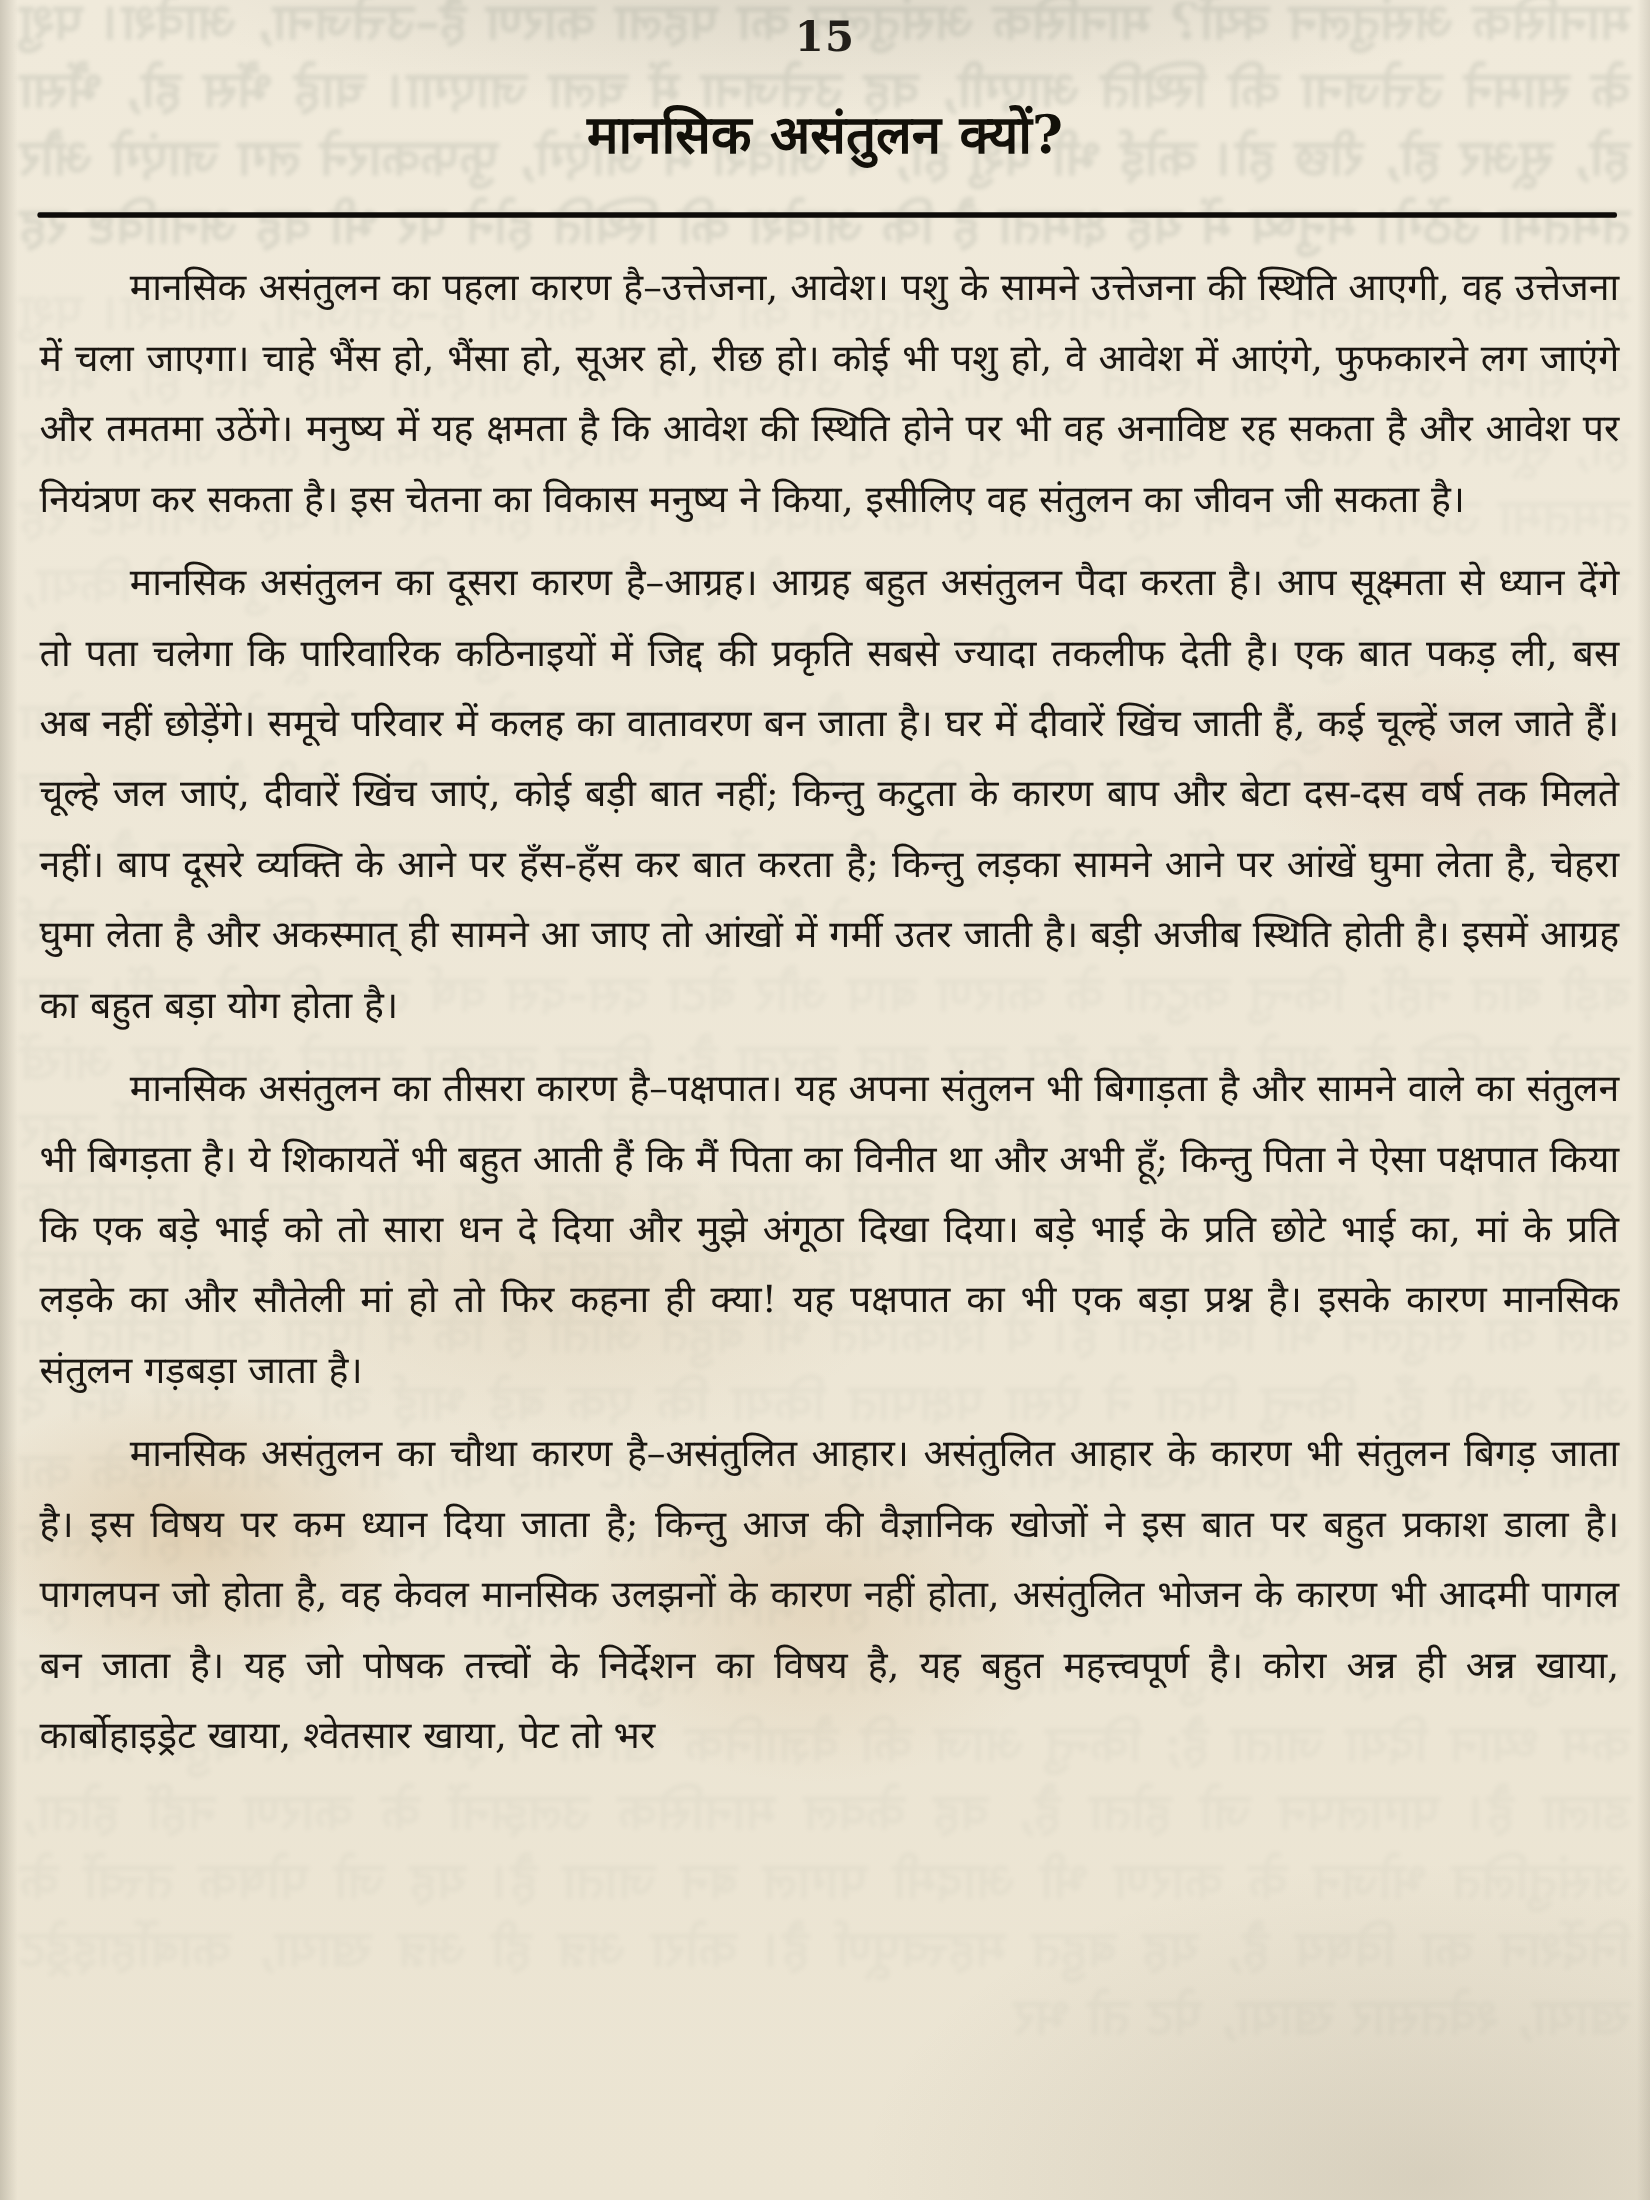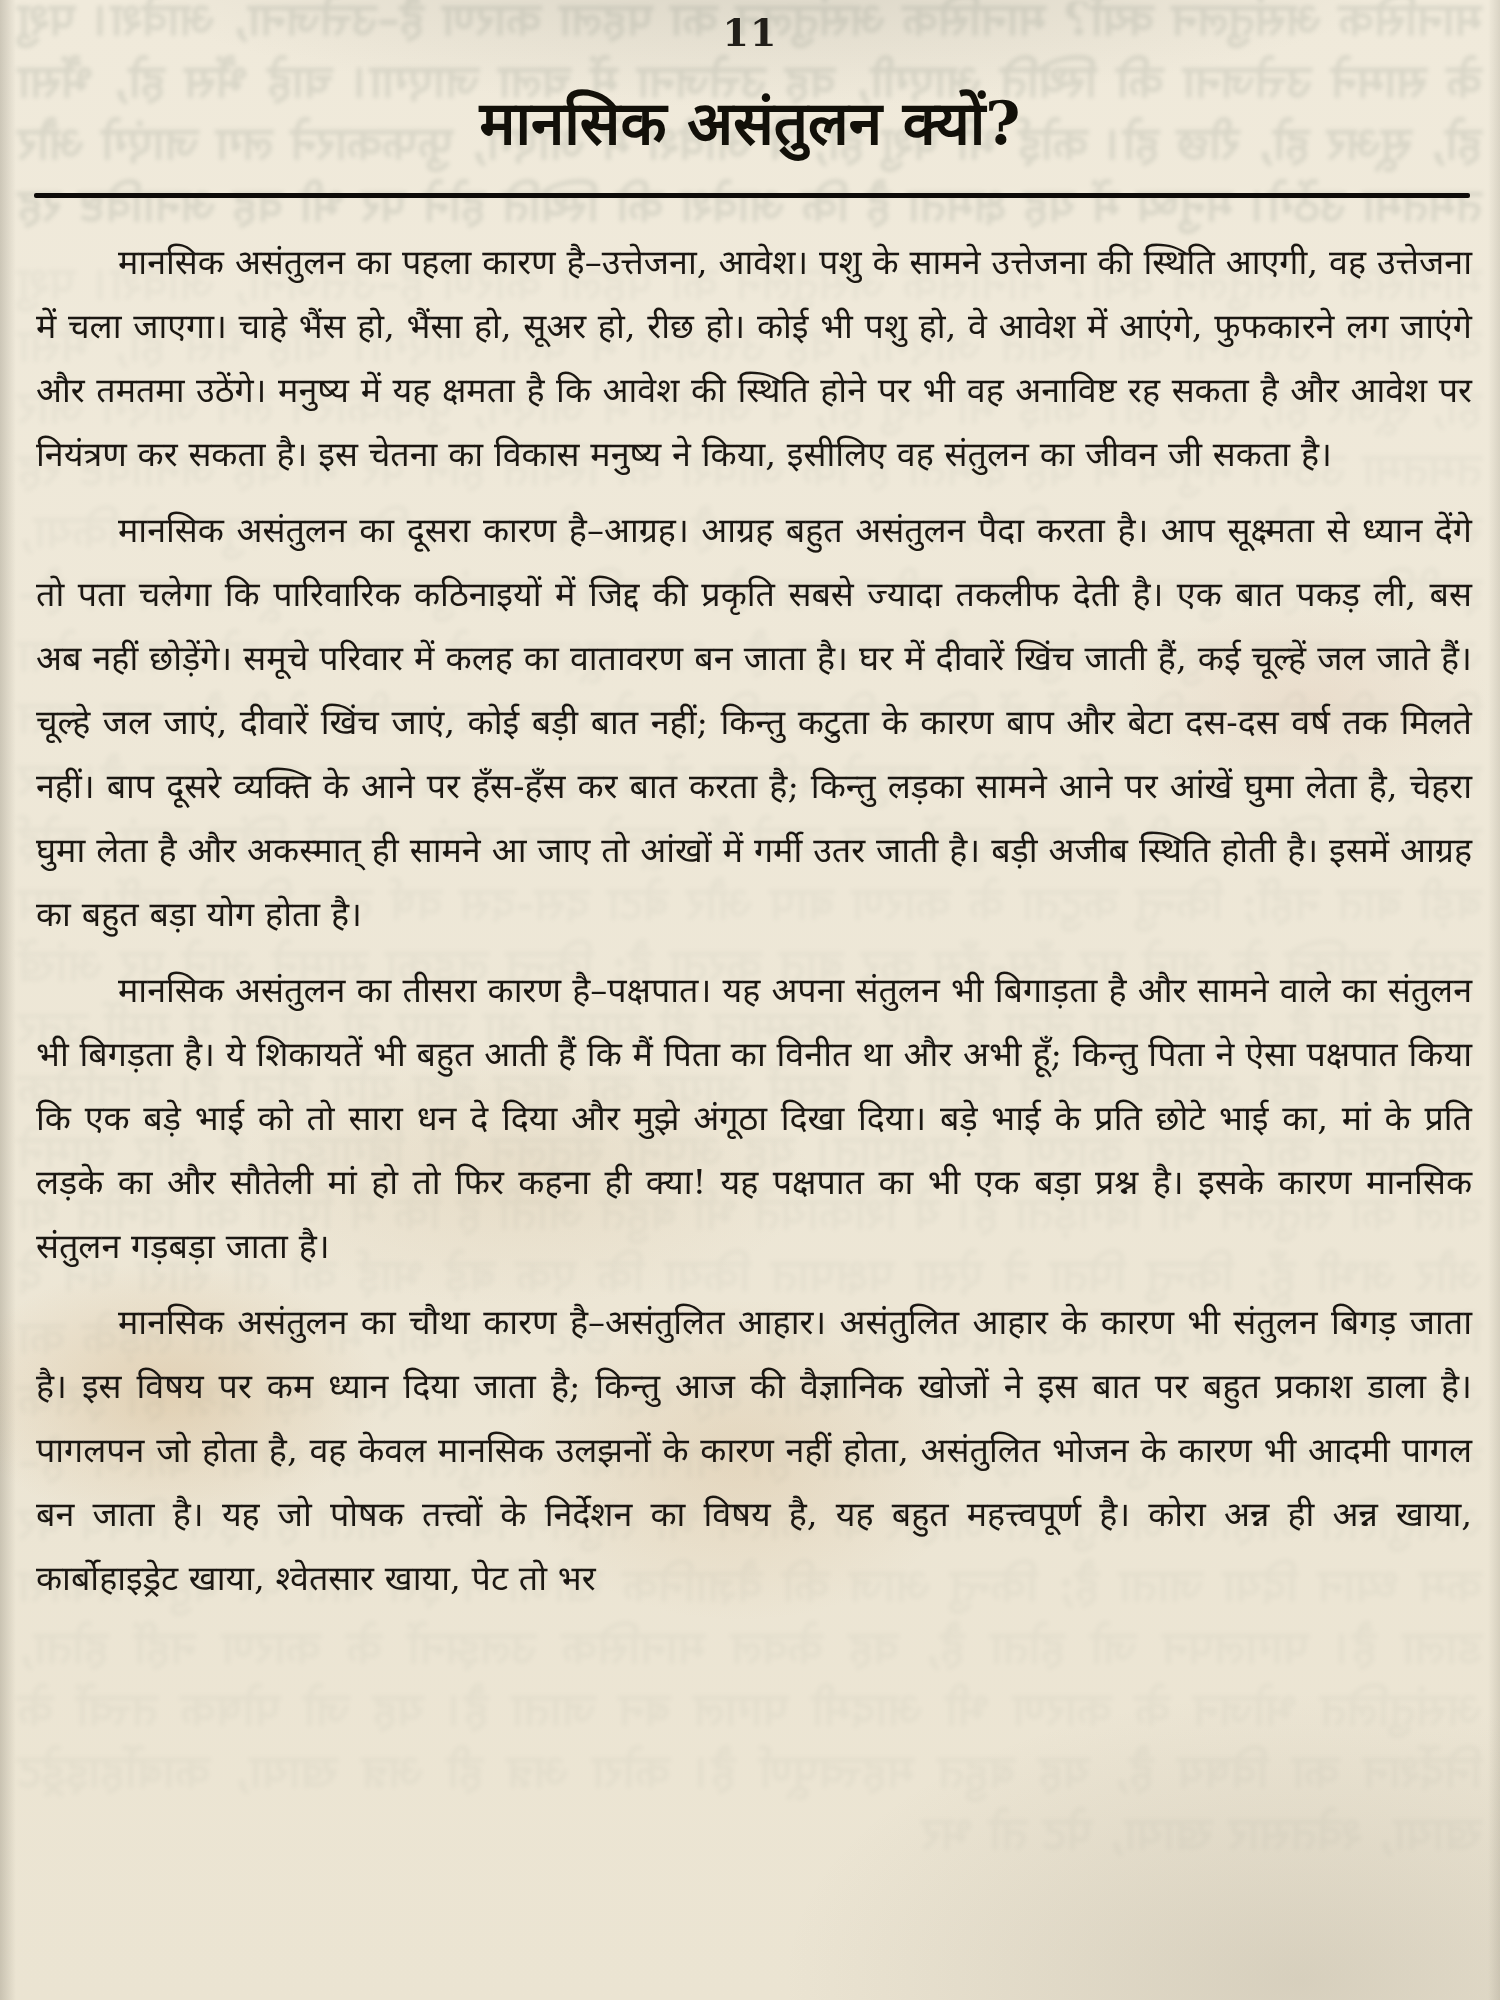--- a/index.html
+++ b/index.html
@@ -43,21 +43,21 @@
     padding-top:10px;
     text-align:center;
     font-size:38px; font-weight:bold;
     letter-spacing:1px;
     color:#221f1a;
   }
   .title {
     position:relative; z-index:1;
     margin-top:32px;
     text-align:center;
-    font-size:60px; line-height:72px; font-weight:bold;
+    font-size:48px; line-height:72px; font-weight:bold;
     color:#121009;
   }
   .rule {
     position:relative; z-index:1;
     height:5px;
     background:#0d0b09;
     margin:34px 30px 0 34px;
     border-radius:2px;
   }
   .body-text {
@@ -75,21 +75,21 @@
   }
 </style>
 </head>
 <body>
 
 <div class="paper">
 
   <div class="bleed bleed-top" aria-hidden="true">मानसिक असंतुलन क्यों? मानसिक असंतुलन का पहला कारण है–उत्तेजना, आवेश। पशु के सामने उत्तेजना की स्थिति आएगी, वह उत्तेजना में चला जाएगा। चाहे भैंस हो, भैंसा हो, सूअर हो, रीछ हो। कोई भी पशु हो, वे आवेश में आएंगे, फुफकारने लग जाएंगे और तमतमा उठेंगे। मनुष्य में यह क्षमता है कि आवेश की स्थिति होने पर भी वह अनाविष्ट रह सकता है और आवेश पर नियंत्रण कर सकता है। इस चेतना का विकास मनुष्य ने किया, इसीलिए वह संतुलन का जीवन जी सकता है। मानसिक असंतुलन का दूसरा कारण है–आग्रह। आग्रह बहुत असंतुलन पैदा करता है। आप सूक्ष्मता से ध्यान देंगे तो पता चलेगा कि पारिवारिक कठिनाइयों में जिद्द की प्रकृति सबसे ज्यादा तकलीफ देती है। एक बात पकड़ ली, बस अब नहीं छोड़ेंगे। समूचे परिवार में कलह का वातावरण बन जाता है। घर में दीवारें खिंच जाती हैं, कई चूल्हें जल जाते हैं। चूल्हे जल जाएं, दीवारें खिंच जाएं, कोई बड़ी बात नहीं; किन्तु कटुता के कारण बाप और बेटा दस-दस वर्ष तक मिलते नहीं। बाप दूसरे व्यक्ति के आने पर हँस-हँस कर बात करता है; किन्तु लड़का सामने आने पर आंखें घुमा लेता है, चेहरा घुमा लेता है और अकस्मात् ही सामने आ जाए तो आंखों में गर्मी उतर जाती है। बड़ी अजीब स्थिति होती है। इसमें आग्रह का बहुत बड़ा योग होता है। मानसिक असंतुलन का तीसरा कारण है–पक्षपात। यह अपना संतुलन भी बिगाड़ता है और सामने वाले का संतुलन भी बिगड़ता है। ये शिकायतें भी बहुत आती हैं कि मैं पिता का विनीत था और अभी हूँ; किन्तु पिता ने ऐसा पक्षपात किया कि एक बड़े भाई को तो सारा धन दे दिया और मुझे अंगूठा दिखा दिया। बड़े भाई के प्रति छोटे भाई का, मां के प्रति लड़के का और सौतेली मां हो तो फिर कहना ही क्या! यह पक्षपात का भी एक बड़ा प्रश्न है। इसके कारण मानसिक संतुलन गड़बड़ा जाता है। मानसिक असंतुलन का चौथा कारण है–असंतुलित आहार। असंतुलित आहार के कारण भी संतुलन बिगड़ जाता है। इस विषय पर कम ध्यान दिया जाता है; किन्तु आज की वैज्ञानिक खोजों ने इस बात पर बहुत प्रकाश डाला है। पागलपन जो होता है, वह केवल मानसिक उलझनों के कारण नहीं होता, असंतुलित भोजन के कारण भी आदमी पागल बन जाता है। यह जो पोषक तत्त्वों के निर्देशन का विषय है, यह बहुत महत्त्वपूर्ण है। कोरा अन्न ही अन्न खाया, कार्बोहाइड्रेट खाया, श्वेतसार खाया, पेट तो भर</div>
   <div class="bleed bleed-full" aria-hidden="true">मानसिक असंतुलन क्यों? मानसिक असंतुलन का पहला कारण है–उत्तेजना, आवेश। पशु के सामने उत्तेजना की स्थिति आएगी, वह उत्तेजना में चला जाएगा। चाहे भैंस हो, भैंसा हो, सूअर हो, रीछ हो। कोई भी पशु हो, वे आवेश में आएंगे, फुफकारने लग जाएंगे और तमतमा उठेंगे। मनुष्य में यह क्षमता है कि आवेश की स्थिति होने पर भी वह अनाविष्ट रह सकता है और आवेश पर नियंत्रण कर सकता है। इस चेतना का विकास मनुष्य ने किया, इसीलिए वह संतुलन का जीवन जी सकता है। मानसिक असंतुलन का दूसरा कारण है–आग्रह। आग्रह बहुत असंतुलन पैदा करता है। आप सूक्ष्मता से ध्यान देंगे तो पता चलेगा कि पारिवारिक कठिनाइयों में जिद्द की प्रकृति सबसे ज्यादा तकलीफ देती है। एक बात पकड़ ली, बस अब नहीं छोड़ेंगे। समूचे परिवार में कलह का वातावरण बन जाता है। घर में दीवारें खिंच जाती हैं, कई चूल्हें जल जाते हैं। चूल्हे जल जाएं, दीवारें खिंच जाएं, कोई बड़ी बात नहीं; किन्तु कटुता के कारण बाप और बेटा दस-दस वर्ष तक मिलते नहीं। बाप दूसरे व्यक्ति के आने पर हँस-हँस कर बात करता है; किन्तु लड़का सामने आने पर आंखें घुमा लेता है, चेहरा घुमा लेता है और अकस्मात् ही सामने आ जाए तो आंखों में गर्मी उतर जाती है। बड़ी अजीब स्थिति होती है। इसमें आग्रह का बहुत बड़ा योग होता है। मानसिक असंतुलन का तीसरा कारण है–पक्षपात। यह अपना संतुलन भी बिगाड़ता है और सामने वाले का संतुलन भी बिगड़ता है। ये शिकायतें भी बहुत आती हैं कि मैं पिता का विनीत था और अभी हूँ; किन्तु पिता ने ऐसा पक्षपात किया कि एक बड़े भाई को तो सारा धन दे दिया और मुझे अंगूठा दिखा दिया। बड़े भाई के प्रति छोटे भाई का, मां के प्रति लड़के का और सौतेली मां हो तो फिर कहना ही क्या! यह पक्षपात का भी एक बड़ा प्रश्न है। इसके कारण मानसिक संतुलन गड़बड़ा जाता है। मानसिक असंतुलन का चौथा कारण है–असंतुलित आहार। असंतुलित आहार के कारण भी संतुलन बिगड़ जाता है। इस विषय पर कम ध्यान दिया जाता है; किन्तु आज की वैज्ञानिक खोजों ने इस बात पर बहुत प्रकाश डाला है। पागलपन जो होता है, वह केवल मानसिक उलझनों के कारण नहीं होता, असंतुलित भोजन के कारण भी आदमी पागल बन जाता है। यह जो पोषक तत्त्वों के निर्देशन का विषय है, यह बहुत महत्त्वपूर्ण है। कोरा अन्न ही अन्न खाया, कार्बोहाइड्रेट खाया, श्वेतसार खाया, पेट तो भर</div>
 
-  <div class="page-number">11</div>
+  <div class="page-number">15</div>
 
   <h1 class="title">मानसिक असंतुलन क्यों?</h1>
 
   <div class="rule"></div>
 
   <div class="body-text">
     <p>मानसिक असंतुलन का पहला कारण है–उत्तेजना, आवेश। पशु के सामने उत्तेजना की स्थिति आएगी, वह उत्तेजना में चला जाएगा। चाहे भैंस हो, भैंसा हो, सूअर हो, रीछ हो। कोई भी पशु हो, वे आवेश में आएंगे, फुफकारने लग जाएंगे और तमतमा उठेंगे। मनुष्य में यह क्षमता है कि आवेश की स्थिति होने पर भी वह अनाविष्ट रह सकता है और आवेश पर नियंत्रण कर सकता है। इस चेतना का विकास मनुष्य ने किया, इसीलिए वह संतुलन का जीवन जी सकता है।</p>
     <p>मानसिक असंतुलन का दूसरा कारण है–आग्रह। आग्रह बहुत असंतुलन पैदा करता है। आप सूक्ष्मता से ध्यान देंगे तो पता चलेगा कि पारिवारिक कठिनाइयों में जिद्द की प्रकृति सबसे ज्यादा तकलीफ देती है। एक बात पकड़ ली, बस अब नहीं छोड़ेंगे। समूचे परिवार में कलह का वातावरण बन जाता है। घर में दीवारें खिंच जाती हैं, कई चूल्हें जल जाते हैं। चूल्हे जल जाएं, दीवारें खिंच जाएं, कोई बड़ी बात नहीं; किन्तु कटुता के कारण बाप और बेटा दस-दस वर्ष तक मिलते नहीं। बाप दूसरे व्यक्ति के आने पर हँस-हँस कर बात करता है; किन्तु लड़का सामने आने पर आंखें घुमा लेता है, चेहरा घुमा लेता है और अकस्मात् ही सामने आ जाए तो आंखों में गर्मी उतर जाती है। बड़ी अजीब स्थिति होती है। इसमें आग्रह का बहुत बड़ा योग होता है।</p>
     <p>मानसिक असंतुलन का तीसरा कारण है–पक्षपात। यह अपना संतुलन भी बिगाड़ता है और सामने वाले का संतुलन भी बिगड़ता है। ये शिकायतें भी बहुत आती हैं कि मैं पिता का विनीत था और अभी हूँ; किन्तु पिता ने ऐसा पक्षपात किया कि एक बड़े भाई को तो सारा धन दे दिया और मुझे अंगूठा दिखा दिया। बड़े भाई के प्रति छोटे भाई का, मां के प्रति लड़के का और सौतेली मां हो तो फिर कहना ही क्या! यह पक्षपात का भी एक बड़ा प्रश्न है। इसके कारण मानसिक संतुलन गड़बड़ा जाता है।</p>
     <p>मानसिक असंतुलन का चौथा कारण है–असंतुलित आहार। असंतुलित आहार के कारण भी संतुलन बिगड़ जाता है। इस विषय पर कम ध्यान दिया जाता है; किन्तु आज की वैज्ञानिक खोजों ने इस बात पर बहुत प्रकाश डाला है। पागलपन जो होता है, वह केवल मानसिक उलझनों के कारण नहीं होता, असंतुलित भोजन के कारण भी आदमी पागल बन जाता है। यह जो पोषक तत्त्वों के निर्देशन का विषय है, यह बहुत महत्त्वपूर्ण है। कोरा अन्न ही अन्न खाया, कार्बोहाइड्रेट खाया, श्वेतसार खाया, पेट तो भर</p>

